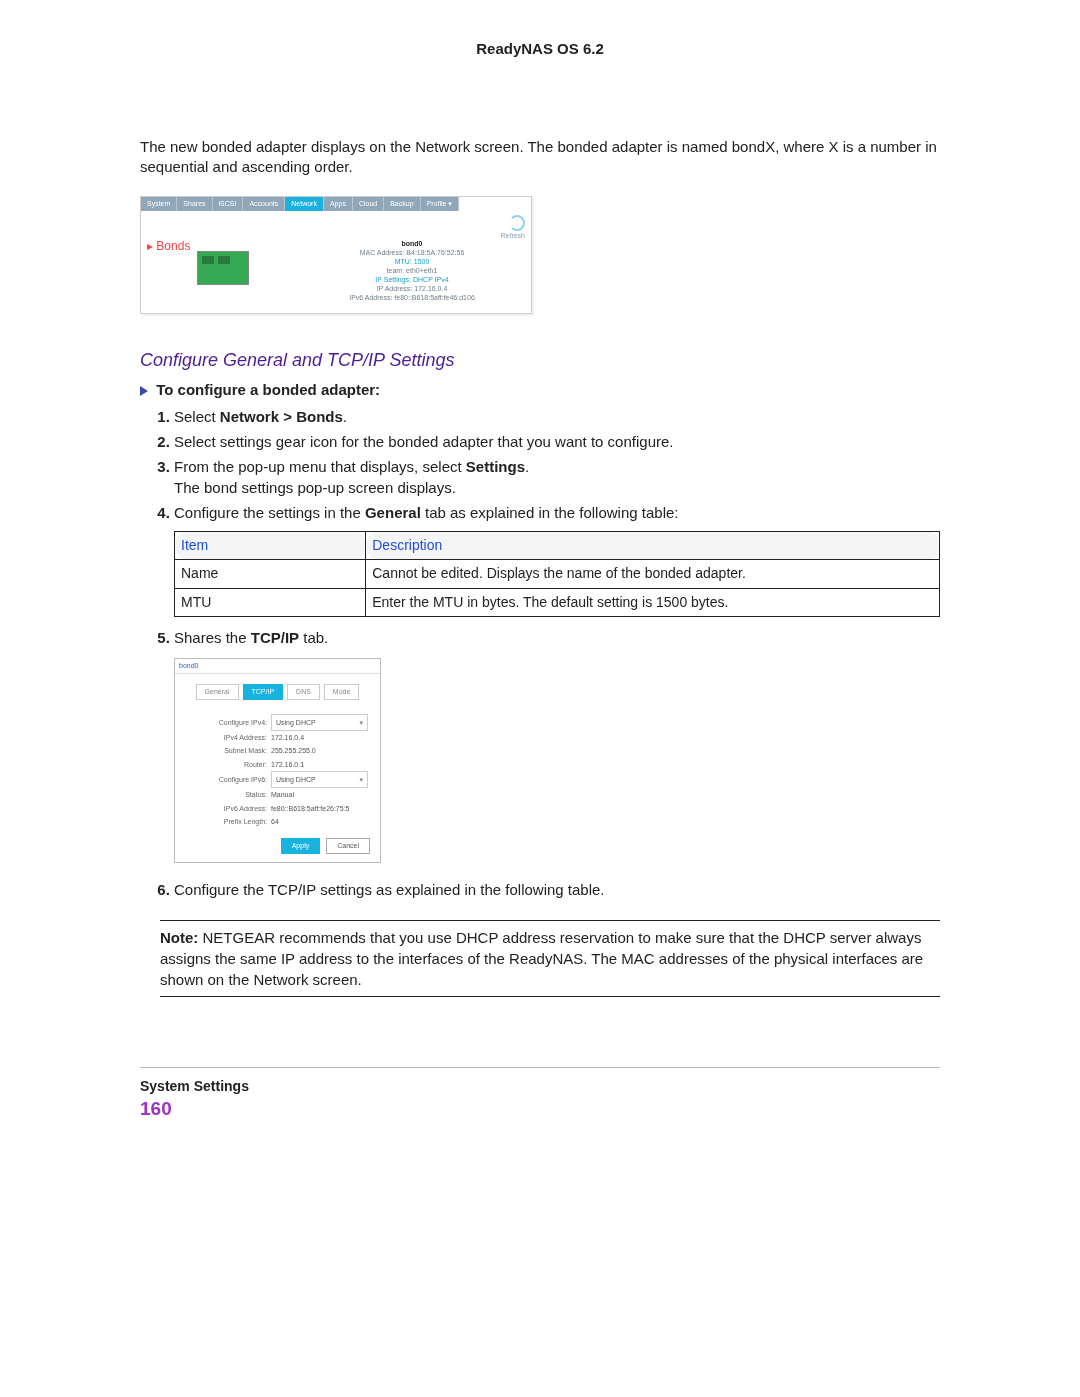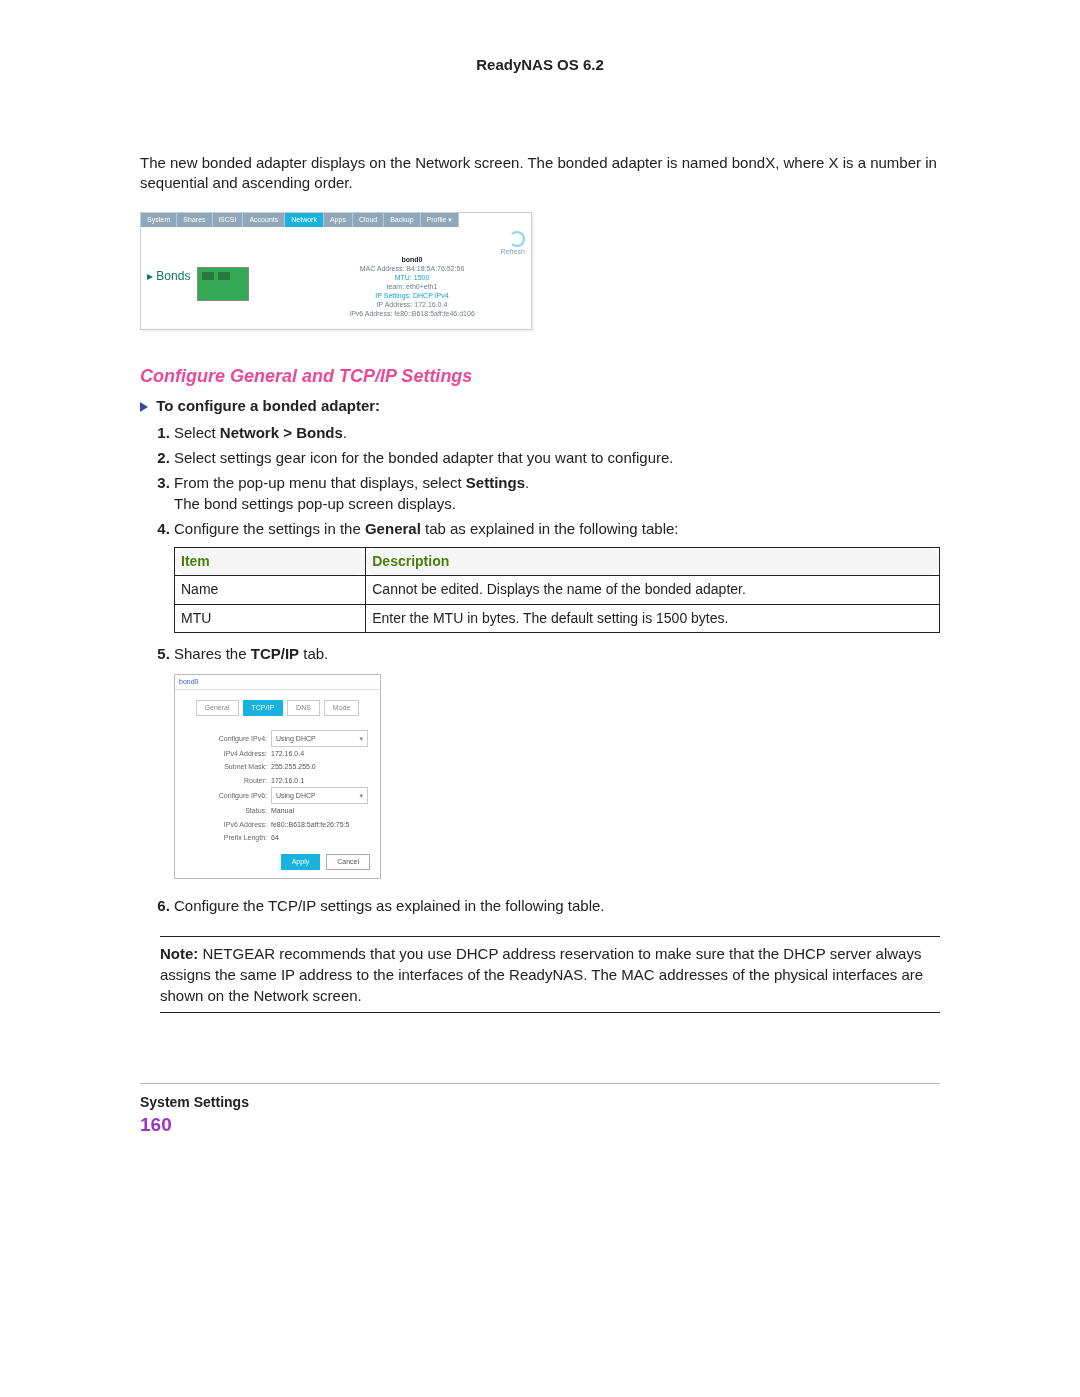--- a/index.html
+++ b/index.html
@@ -6,21 +6,21 @@
     margin: 0;
     background: #fff;
     font-family: Arial, Helvetica, sans-serif;
     font-size: 15px;
     color: #222;
   }
   .page {
     width: 1080px;
     min-height: 1397px;
     margin: 0 auto;
-    padding: 56px 140px 20px 140px;
+    padding: 40px 140px 20px 140px;
     box-sizing: border-box;
     position: relative;
   }
   .header-title {
     text-align: center;
     font-weight: bold;
     font-size: 15px;
     margin-bottom: 80px;
   }
   .body-para {
@@ -57,23 +57,22 @@
   }
   .refresh-icon {
     display: inline-block;
     width: 12px; height: 12px;
     border: 2px solid #8cd3ea;
     border-left-color: transparent;
     border-radius: 50%;
   }
   .bonds-label {
     font-size: 12px;
-    color: #0f766e;
+    color: #ef4444;
     position: absolute;
-    margin-top: 14px;
   }
   .bonds-row { position: relative; min-height: 62px; }
   .nic {
     position: absolute;
     left: 50px; top: 12px;
     width: 50px; height: 32px;
     background: #34a853;
     border: 1px solid #888;
   }
   .nic::before, .nic::after {
@@ -91,23 +90,23 @@
     width: 220px;
     text-align: center;
     font-size: 7px;
     color: #6f7e88;
     line-height: 1.3;
   }
   .bond-meta .name { color:#222; font-weight:bold; }
   .bond-meta .highlight { color:#18a2c9; }
 
   .section-title {
-    color: #ec4899;
+    color: #4c1d95;
     font-style: italic;
-    font-weight: bold;
+    font-weight: normal;
     font-size: 18px;
     margin: 20px 0 10px 0;
   }
   .arrow-line {
     font-weight: bold;
     margin-bottom: 8px;
   }
   .arrow-line .arrow {
     display: inline-block;
     width: 0; height: 0;
@@ -136,22 +135,22 @@
   }
   table.settings th, table.settings td {
     border: 1px solid #222;
     padding: 4px 6px;
     font-size: 14px;
     text-align: left;
     vertical-align: top;
   }
   table.settings th {
     background: #f5f5f5;
-    color: #4d7c0f;
-    font-weight: bold;
+    color: #1d4ed8;
+    font-weight: normal;
     border-radius: 14px;
   }
   table.settings th:first-child,
   table.settings td:first-child { width: 25%; }
 
   
   .shot2 {
     border: 1px solid #bbb;
     width: 205px;
     margin: 10px 0 16px 0;

